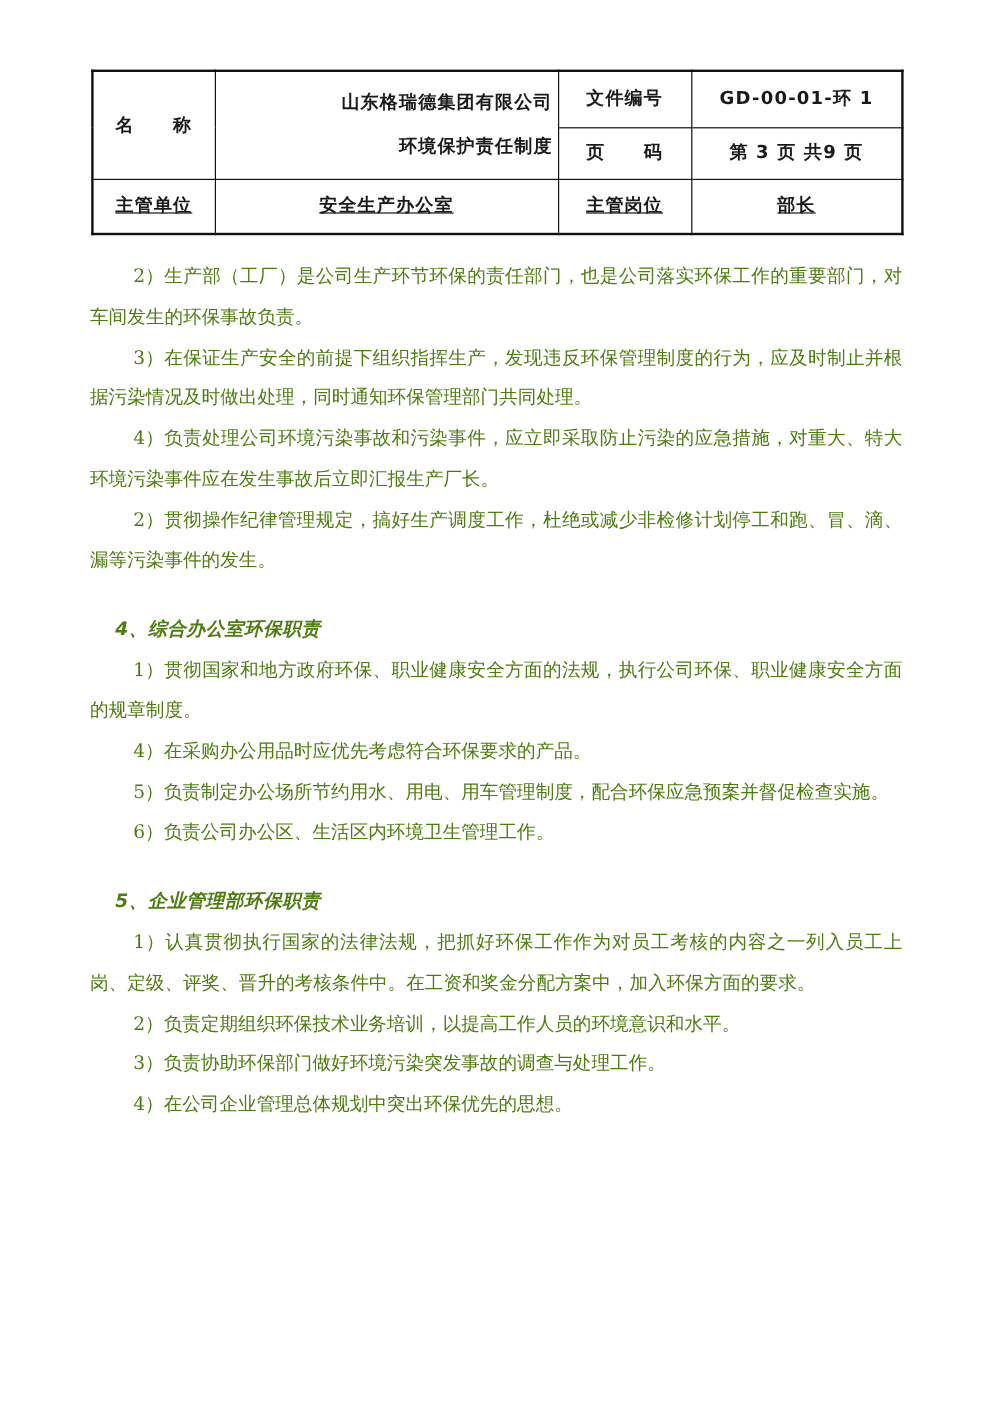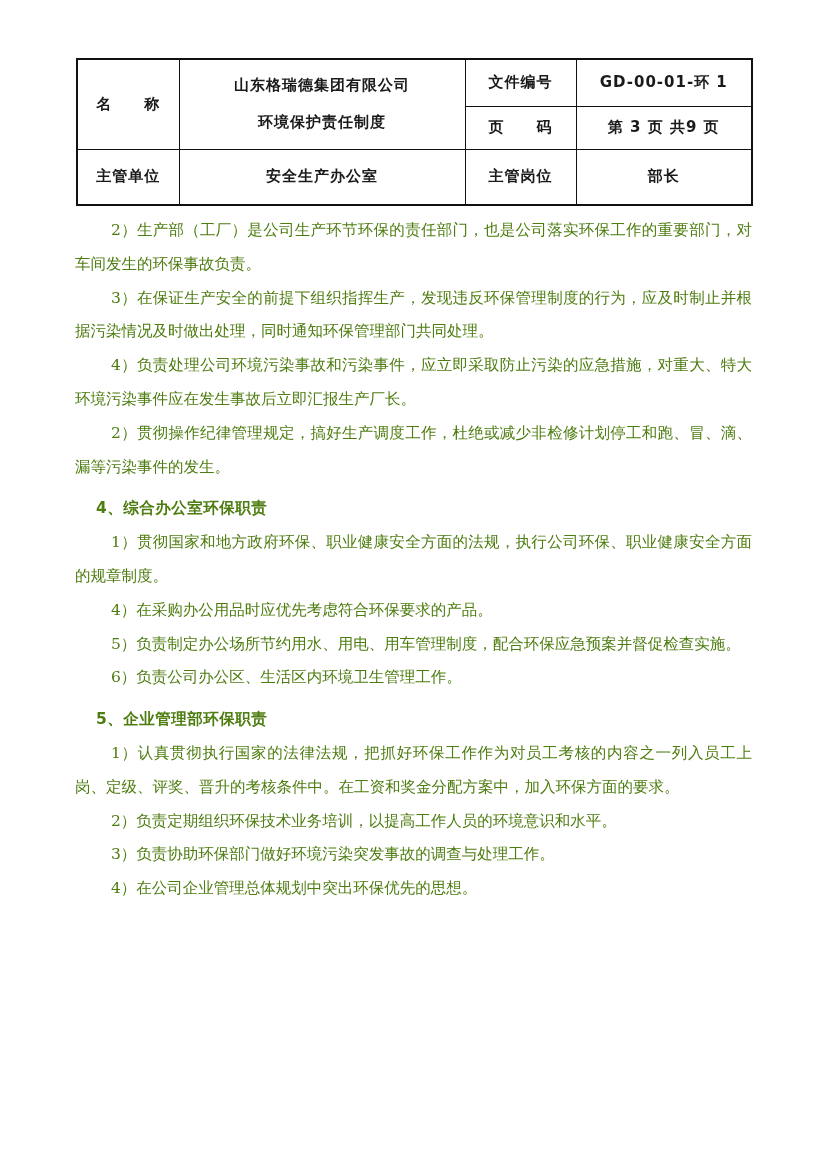--- a/index.html
+++ b/index.html
@@ -33,43 +33,44 @@
     text-align: center;
     vertical-align: middle;
     font-weight: bold;
     font-size: 15px;
     color: #1a1a1a;
     padding: 0 4px;
     letter-spacing: 1px;
   }
   tr.row-1 { height: 47px; }
   tr.row-2 { height: 43px; }
-  tr.row-3 { height: 56px; }
-  .name-value-cell div { line-height: 37px; }
+  tr.row-3 { height: 46px; text-decoration: underline; }
+  .name-value-cell div { line-height: 37px; text-align: right; }
   
   .doc-body {
     position: absolute;
     left: 75px;
     top: 214px;
     width: 677px;
     font-size: 15.5px;
     line-height: 33.8px;
     text-align: justify;
     color: #4d7c0f;
   }
   .doc-body p.para {
     margin: 0;
     text-indent: 36px;
   }
   .doc-body p.heading {
-    margin: 8px 0 0 0;
+    margin: 24px 0 0 0;
     text-indent: 21px;
     font-weight: bold;
     font-family: "DejaVu Sans", "Liberation Sans", sans-serif;
     letter-spacing: 0.5px;
+    font-style: italic;
   }
 </style>
 </head>
 <body>
 
 <div class="page">
 
   <table class="header-table">
     <colgroup>
       <col style="width:102px">

